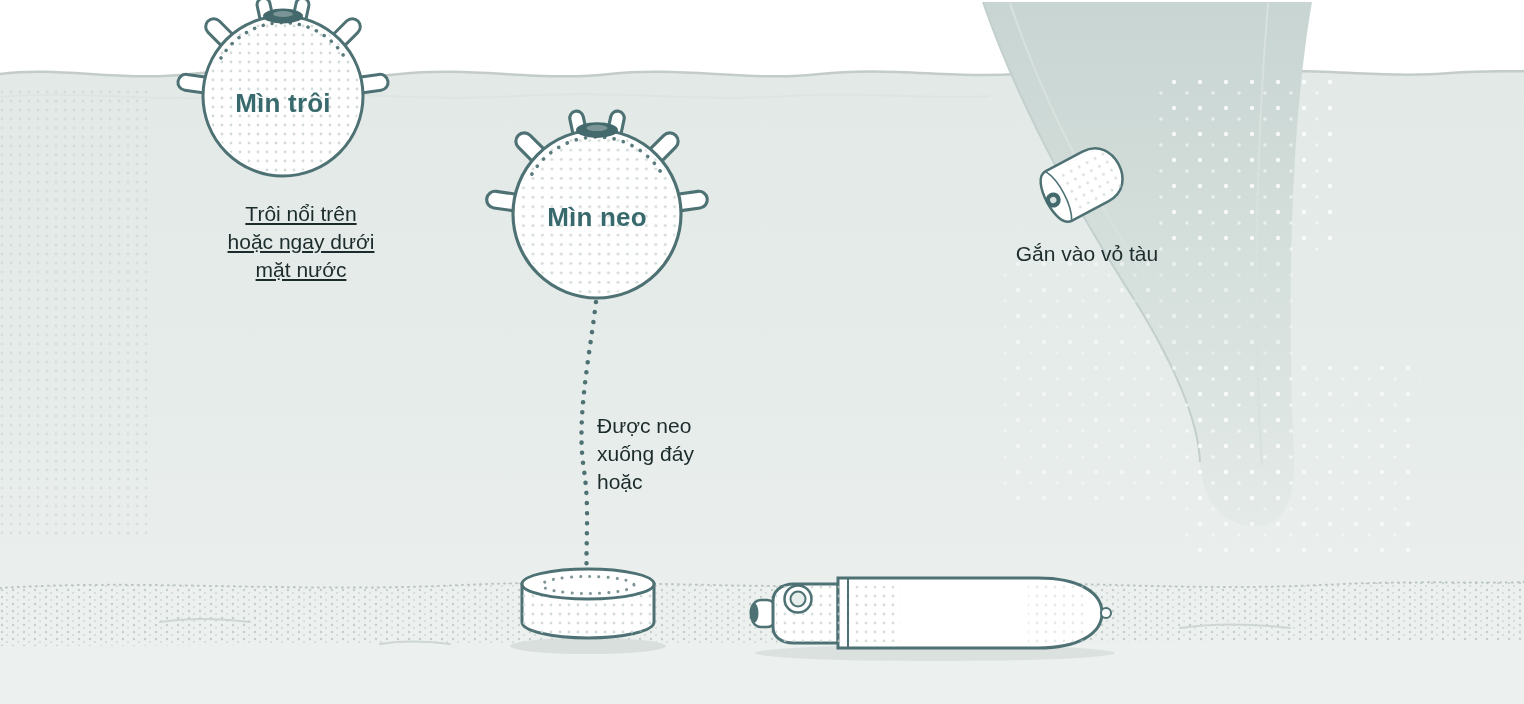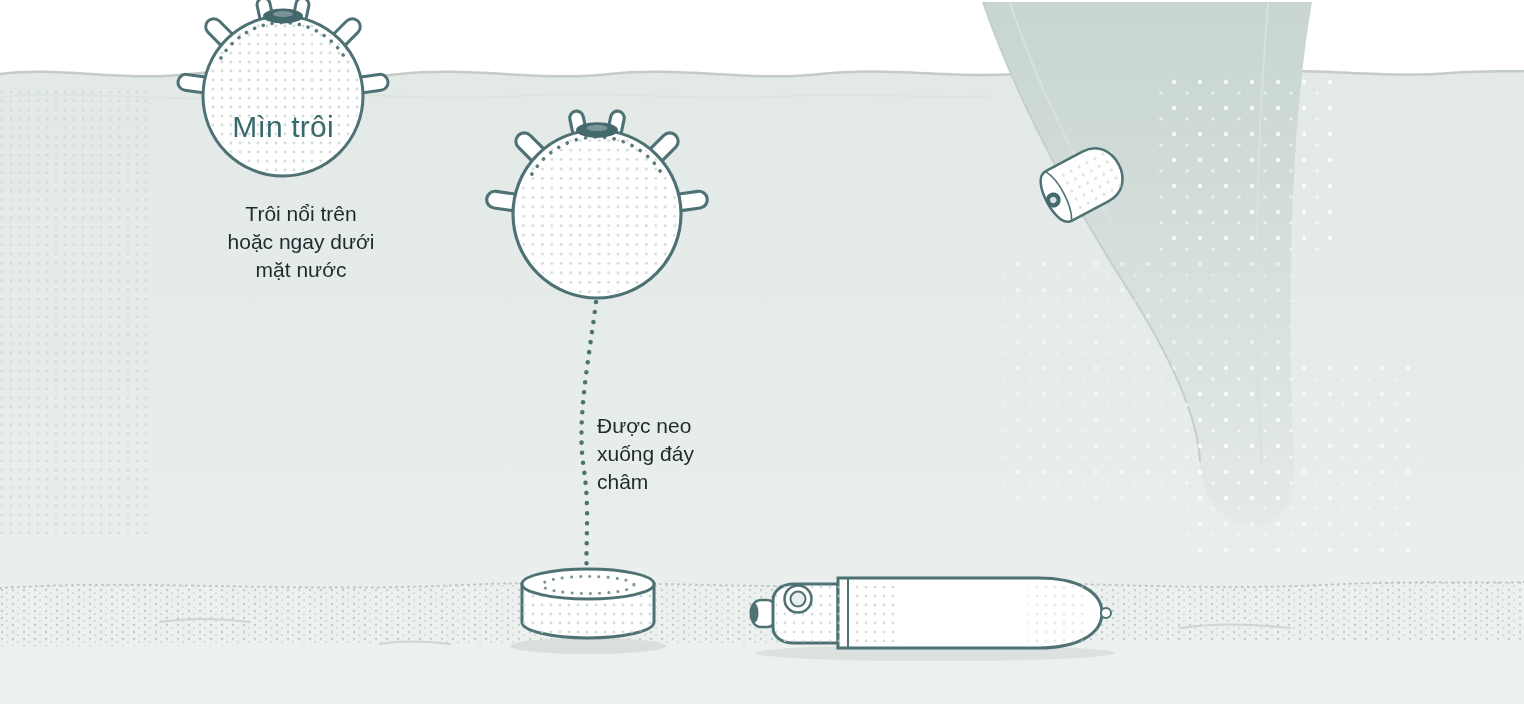--- a/index.html
+++ b/index.html
@@ -6,26 +6,25 @@
   .scene{
     position:relative;
     width:1524px;height:704px;
     background:#ffffff;
     overflow:hidden;
     font-family:"Liberation Sans","DejaVu Sans",sans-serif;
   }
   .scene svg{position:absolute;left:0;top:0;}
   .label{position:absolute;}
   .mine-title{
-    font-weight:400;
-    font-size:30px;
+    font-weight:700;
+    font-size:26px;
     color:#38696c;
     text-align:center;
     letter-spacing:.2px;
-    margin-top:22px;
   }
   .mine-caption{
     font-size:21px;
     color:#1c2b2b;
     line-height:1.34;
     text-align:center;
   }
   .mine-caption.left{text-align:left;}
 </style>
 </head>
@@ -160,22 +159,24 @@
                C -39,28 -43,14 -43,0 C -43,-14 -39,-28 -30,-28 Z" fill="#ffffff" stroke="#4e7174" stroke-width="2.5"></path>
       <path d="M -30,-28 C -22,-14 -22,14 -30,28" fill="none" stroke="#4e7174" stroke-width="1.6"></path>
       <rect x="-18" y="-24" width="50" height="48" fill="url(#stip)" opacity="0.7"></rect>
       <circle cx="-36.5" cy="1" r="7.5" fill="#44696c"></circle>
       <circle cx="-36.5" cy="1" r="3.2" fill="#d7e1df"></circle>
     </g>
   </svg>
 
   <div class="label mine-title" style="left:203px;top:88px;width:160px;">Mìn trôi</div>
 
-  <div class="label mine-caption" style="left:220px;top:200px;width:162px;">Trôi nổi trên hoặc ngay dưới mặt nước</div>
+  <div class="label mine-caption" style="left:220px;top:200px;width:162px;text-decoration:underline;">Trôi nổi trên hoặc ngay dưới mặt nước</div>
+
+  <div class="label mine-title" style="left:517px;top:202px;width:160px;">Mìn neo</div>
+
+  <div class="label mine-caption left" style="left:597px;top:412px;width:112px;">Được neo xuống đáy hoặc</div>
 
 
-  <div class="label mine-caption left" style="left:597px;top:412px;width:112px;">Được neo xuống đáy châm</div>
-
-
+  <div class="label mine-caption" style="left:977px;top:240px;width:220px;">Gắn vào vỏ tàu</div>
 
 
 
 </div>
 
 </body></html>

